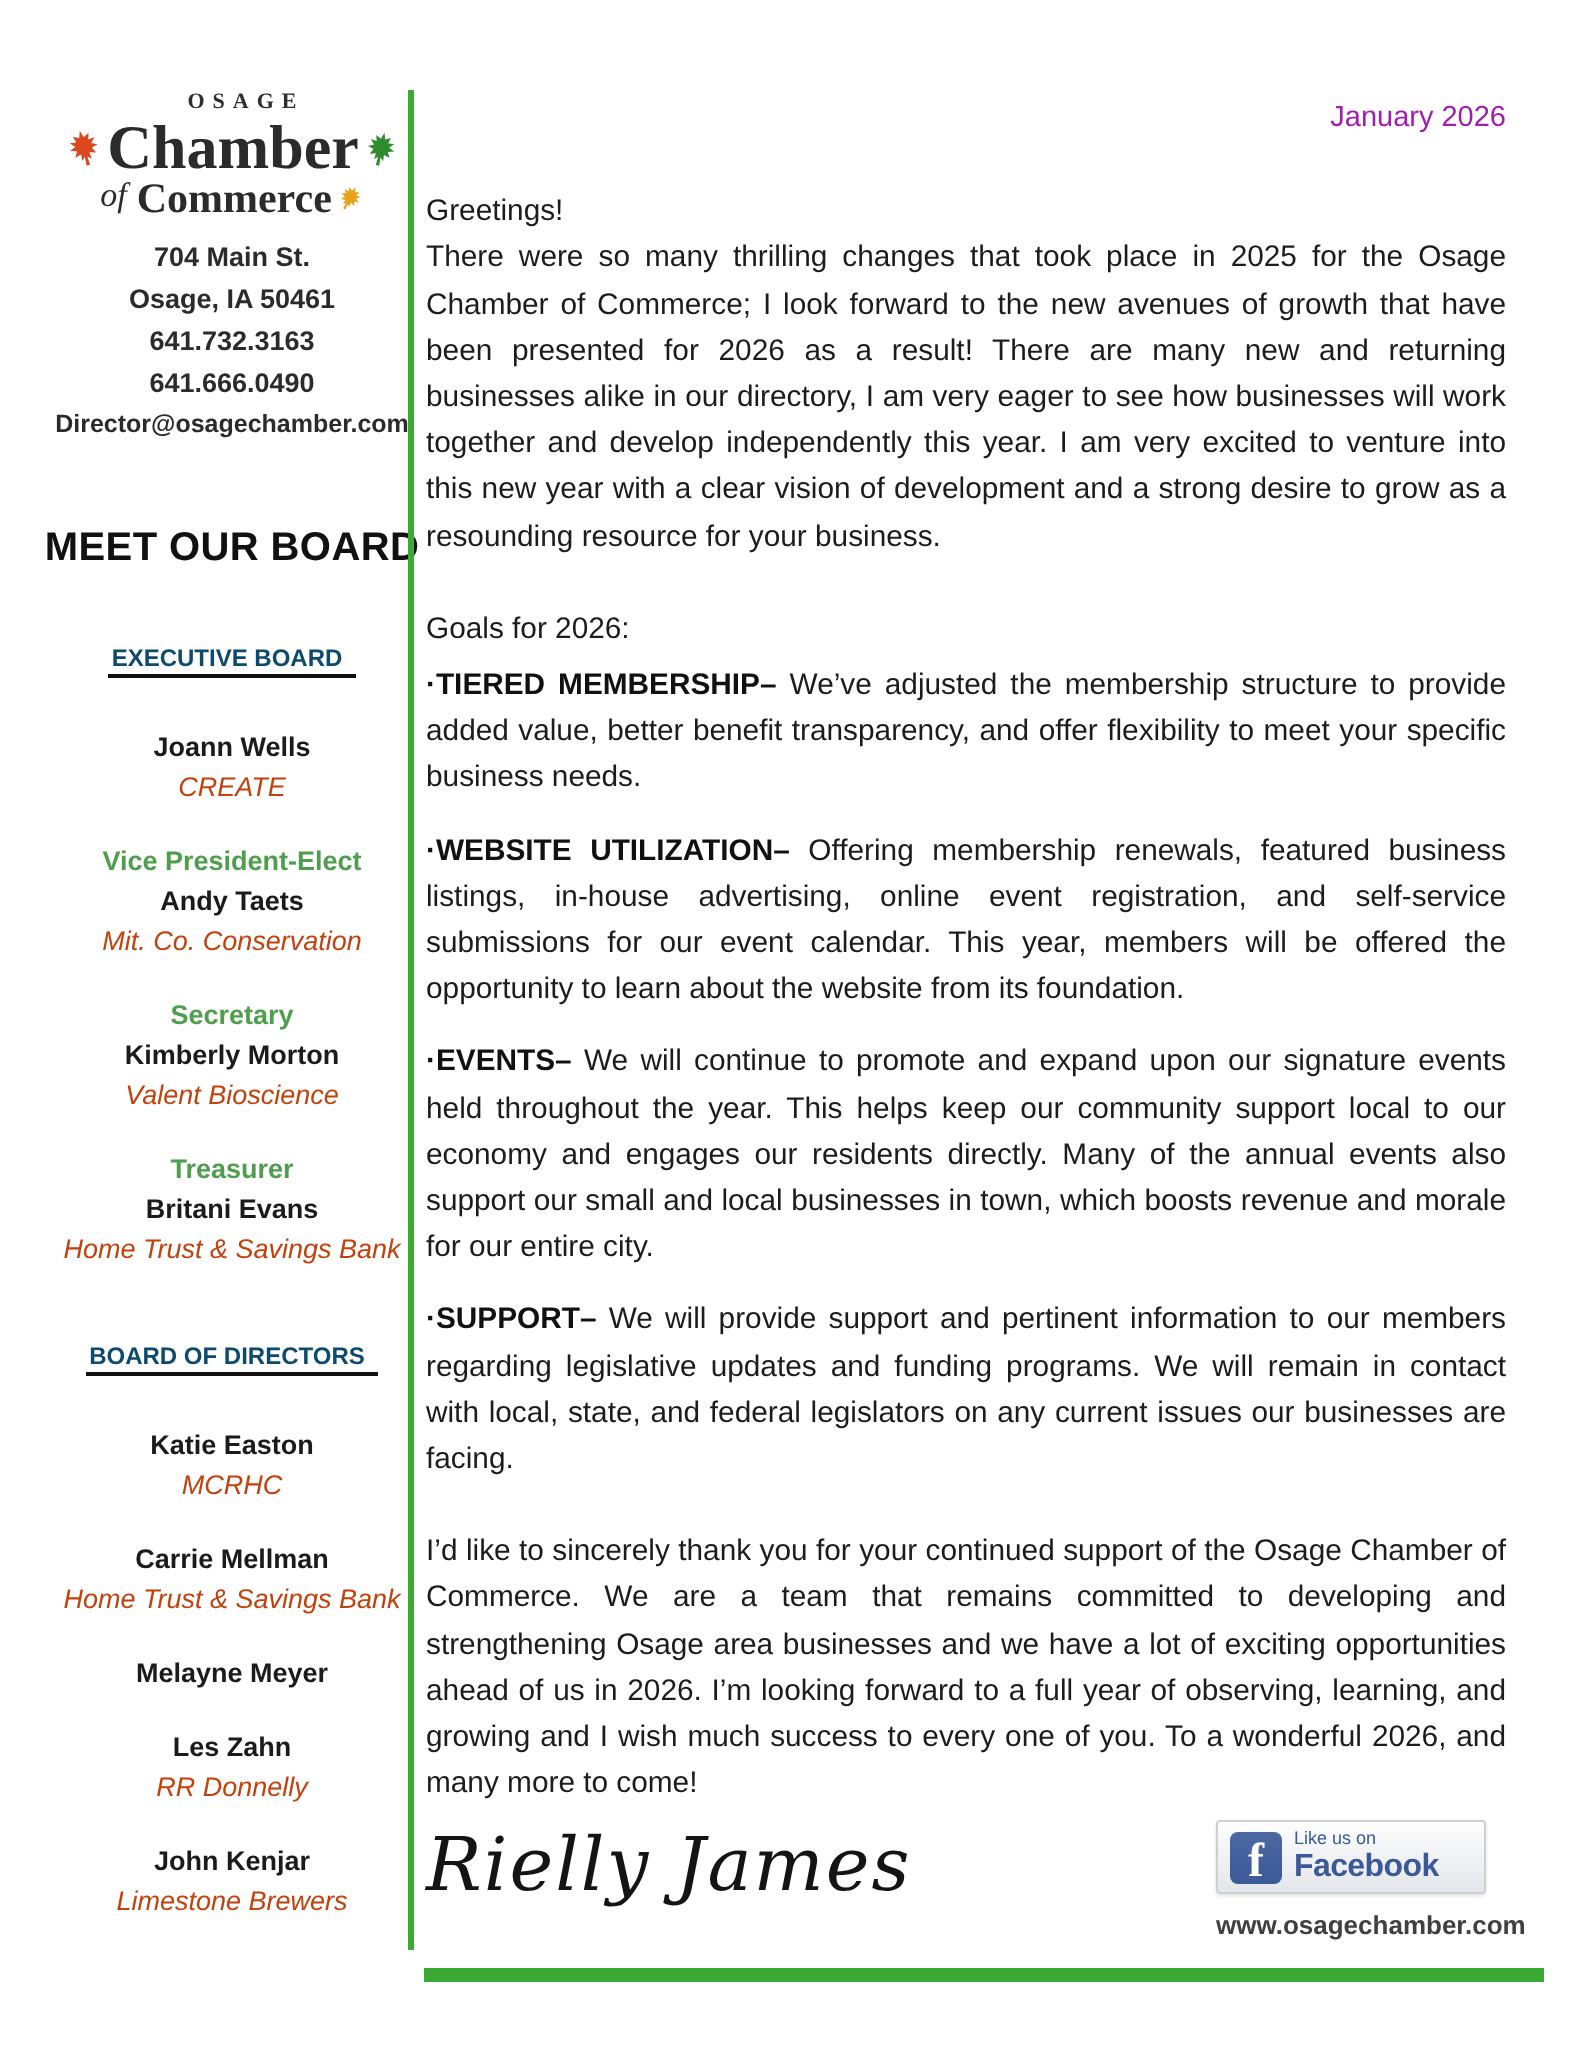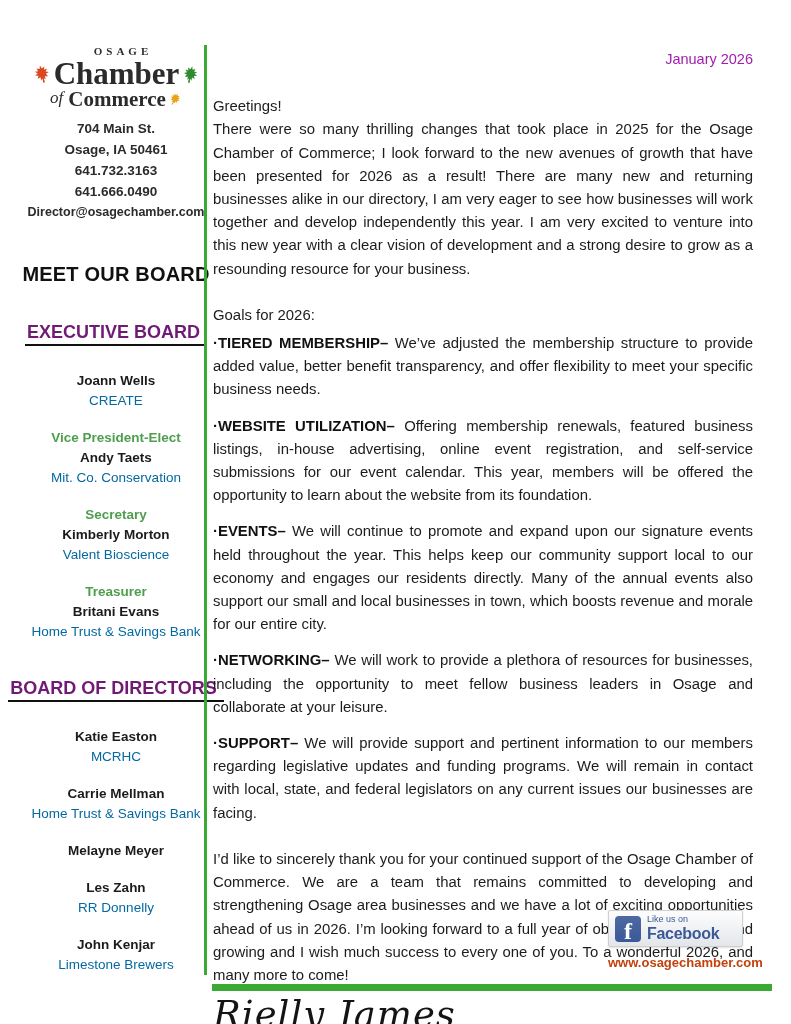--- a/index.html
+++ b/index.html
@@ -9,46 +9,46 @@
   .sidebar{position:absolute;left:0;top:0;width:232px;height:1024px;text-align:center;padding-top:46px;box-sizing:border-box;}
   .logo{line-height:1;}
   .logo-osage{font-family:"Liberation Serif",serif;font-size:11px;font-weight:bold;letter-spacing:4px;color:#2e2e2e;margin-left:14px;}
   .logo-main{font-family:"Liberation Serif",serif;font-size:31px;font-weight:bold;color:#2b2b2b;margin-top:1px;display:flex;justify-content:center;gap:2px;}
   .logo-sub{font-family:"Liberation Serif",serif;font-size:21px;font-weight:bold;color:#2b2b2b;margin-top:0px;display:flex;align-items:flex-start;justify-content:center;gap:2px;}
   .logo-sub .of{font-style:italic;font-size:17px;font-weight:normal;margin-right:3px;}
   .leaf{display:inline-block;}
   .contact{margin-top:8px;font-size:13.5px;font-weight:bold;color:#2b2b2b;line-height:21px;}
   .contact .email{font-size:12.5px;}
   .meet-title{font-size:20px;font-weight:bold;color:#111;margin:40px 0 0 0;letter-spacing:.2px;}
-  .sec-head{display:inline-block;font-size:18px;font-weight:bold;color:#701a75;border-bottom:2px solid #111;padding:0 7px 1px 2px;margin:36px 0 8px 0;}
+  .sec-head{display:inline-block;font-size:12px;font-weight:bold;color:#0c4a6e;border-bottom:2px solid #111;padding:0 7px 1px 2px;margin:36px 0 8px 0;}
   .entry{margin-top:17px;font-size:13.5px;line-height:20px;}
   .entry .role{color:#4e9e4e;font-weight:bold;}
   .entry .name{font-weight:bold;color:#1b1b1b;}
-  .entry .org{color:#0369a1;}
+  .entry .org{font-style:italic;color:#c2410c;}
   
   .vline{position:absolute;left:204px;top:45px;width:3px;height:930px;background:#3aaa35;}
   
   .main{position:absolute;left:213px;top:0;width:540px;box-sizing:border-box;padding-top:48px;}
   .date{font-size:14.5px;text-align:right;margin-bottom:24px;color:#a21caf;}
   .body-text{font-size:14.9px;line-height:23.2px;color:#1c1c1c;}
   .just{text-align:justify;}
   .para{margin:0 0 23px 0;}
   .goal{margin:0 0 13px 0;}
   .goal strong{font-weight:bold;color:#111;}
   .goals-label{margin:0 0 5px 0;}
   .closing{margin-top:23px;}
   .sig{font-family:"DejaVu Serif",serif;font-style:italic;font-size:37px;color:#141414;margin-top:16px;letter-spacing:1px;}
   
   .fb-wrap{position:absolute;left:608px;top:910px;width:135px;text-align:center;}
   .fb-badge{display:flex;align-items:center;gap:6px;background:linear-gradient(#fdfdfd,#e3e6ea);border:1px solid #cfcfcf;border-radius:2px;padding:4px 8px 4px 6px;box-shadow:0 1px 2px rgba(0,0,0,.12);cursor:pointer;}
   .fb-f{width:26px;height:26px;border-radius:4px;background:linear-gradient(#4e69a2,#3b5998);color:#fff;font-family:"Liberation Serif",serif;font-weight:bold;font-size:24px;line-height:30px;text-align:center;overflow:hidden;}
   .fb-text{text-align:left;color:#3b5998;line-height:1;}
   .fb-like{font-size:9px;margin-bottom:2px;}
   .fb-brand{font-size:16px;font-weight:bold;letter-spacing:-.3px;}
-  .site{margin-top:8px;font-size:13px;font-weight:bold;color:#c2410c;}
+  .site{margin-top:8px;font-size:13px;font-weight:bold;color:#404040;}
   
   .hbar{position:absolute;left:212px;top:984px;width:560px;height:7px;background:#3aaa35;}
 </style>
 </head>
 <body>
 
 <div class="page">
 
   <aside class="sidebar">
 
@@ -143,21 +143,20 @@
     <div class="para">
       <div>Greetings!</div>
       <div class="just">There were so many thrilling changes that took place in 2025 for the Osage Chamber of Commerce; I look forward to the new avenues of growth that have been presented for 2026 as a result! There are many new and returning businesses alike in our directory, I am very eager to see how businesses will work together and develop independently this year. I am very excited to venture into this new year with a clear vision of development and a strong desire to grow as a resounding resource for your business.</div>
     </div>
 
     <p class="goals-label">Goals for 2026:</p>
 
     <p class="goal just"><strong>·TIERED MEMBERSHIP–</strong> <span>We’ve adjusted the membership structure to provide added value, better benefit transparency, and offer flexibility to meet your specific business needs.</span></p>
     <p class="goal just"><strong>·WEBSITE UTILIZATION–</strong> <span>Offering membership renewals, featured business listings, in-house advertising, online event registration, and self-service submissions for our event calendar. This year, members will be offered the opportunity to learn about the website from its foundation.</span></p>
     <p class="goal just"><strong>·EVENTS–</strong> <span>We will continue to promote and expand upon our signature events held throughout the year. This helps keep our community support local to our economy and engages our residents directly. Many of the annual events also support our small and local businesses in town, which boosts revenue and morale for our entire city.</span></p>
-    <p class="goal just"><strong>·NETWORKING–</strong> <span>We will work to provide a plethora of resources for businesses, including the opportunity to meet fellow business leaders in Osage and collaborate at your leisure.</span></p>
     <p class="goal just"><strong>·SUPPORT–</strong> <span>We will provide support and pertinent information to our members regarding legislative updates and funding programs. We will remain in contact with local, state, and federal legislators on any current issues our businesses are facing.</span></p>
 
     <p class="closing just">I’d like to sincerely thank you for your continued support of the Osage Chamber of Commerce. We are a team that remains committed to developing and strengthening Osage area businesses and we have a lot of exciting opportunities ahead of us in 2026. I’m looking forward to a full year of observing, learning, and growing and I wish much success to every one of you. To a wonderful 2026, and many more to come!</p>
 
     <div class="sig">Rielly James</div>
 
   </main>
 
   <div class="fb-wrap">
     <div class="fb-badge">

